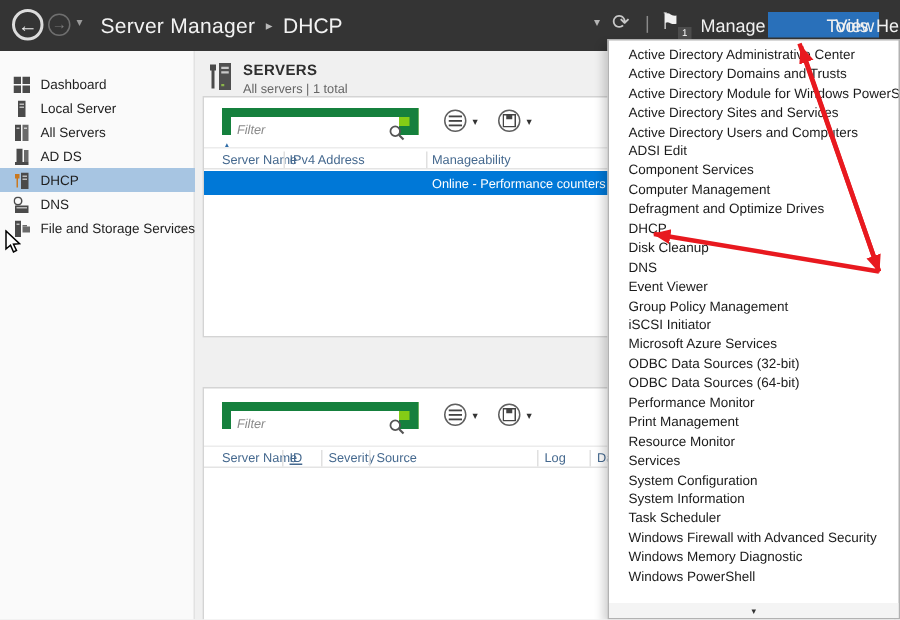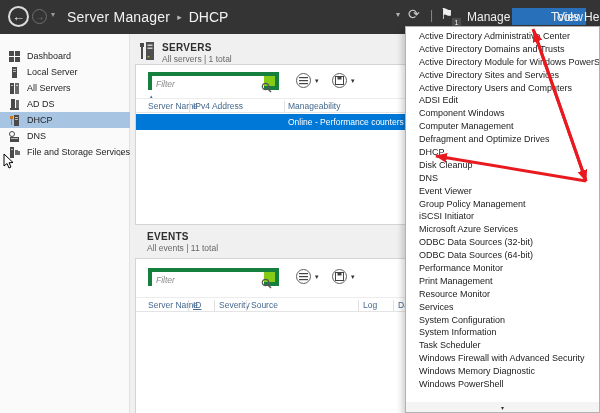--- a/index.html
+++ b/index.html
@@ -38,21 +38,21 @@
   .side-item.sel { background:#a7c5e2; }
   .side-icon { position:absolute; left:9px; width:11px; height:11px; display:flex; }
   .side-label { position:absolute; left:27px; font-size:9px; color:#1e1e1e; white-space:nowrap; }
   .side-expand { position:absolute; left:119px; font-size:6px; color:#555; }
 
   
   .panel-heading { position:absolute; z-index:4; }
   .ph-title { font-size:10px; font-weight:bold; color:#2e2e2e; letter-spacing:.3px; }
   .ph-sub { font-size:8.5px; color:#666; margin-top:1px; }
   .tile { position:absolute; left:135px; width:462px; background:#fff; border:1px solid #d4d4d4; z-index:4; overflow:hidden; }
-  .filter-box { position:absolute; left:12px; width:131px; height:18px; border:4px solid #15803d; background:#84cc16; }
+  .filter-box { position:absolute; left:12px; width:131px; height:18px; border:6px solid #15803d; background:#84cc16; }
   .filter-input { position:absolute; left:0; top:0; width:112px; height:16px; border:none; outline:none;
                   font-family:"Liberation Sans",sans-serif; font-size:8.5px; padding:0 4px; color:#333; }
   .filter-input::placeholder { font-style:italic; color:#8a8a8a; }
   .search-glyph { position:absolute; right:3px; top:3px; }
   .circ-btn { position:absolute; width:15px; height:15px; border:1px solid #5f5f5f; border-radius:50%;
               display:flex; align-items:center; justify-content:center; background:#fff; }
   .btn-caret { position:absolute; font-size:7px; color:#333; }
   .hdr-row { position:absolute; left:0; width:462px; height:15px; border-top:1px solid #ececec; border-bottom:1px solid #e4e4e4; }
   .hdr-cell { position:absolute; top:2px; font-size:8.5px; color:#44688e; white-space:nowrap; cursor:default; }
   .hdr-div { position:absolute; top:2px; width:1px; height:11px; background:#e0e0e0; }
@@ -237,24 +237,20 @@
       <span class="hdr-cell" style="left:152px;">Manageability</span>
     </div>
 
     <div class="sel-row" style="top:49px;">
       <span class="sel-cell" style="left:12px;"></span>
       <span class="sel-cell" style="left:57px;"></span>
       <span class="sel-cell" style="left:152px;">Online - Performance counters not</span>
     </div>
   </div>
 
-  <div class="panel-heading" style="left:147px; top:231px;">
-    <div class="ph-title">EVENTS</div>
-    <div class="ph-sub">All events | 11 total</div>
-  </div>
 
   <div class="tile" style="top:258px; height:162px;">
     <div class="filter-box" style="top:9px;">
       <input class="filter-input" type="text" placeholder="Filter" style="">
       <span class="search-glyph">
         <svg width="11" height="11">
             <circle cx="4.5" cy="4.5" r="3.2" fill="none" stroke="#555" stroke-width="1.2"></circle>
             <line x1="7" y1="7" x2="10" y2="10" stroke="#555" stroke-width="1.4"></line>
           </svg>
       </span>
@@ -291,21 +287,21 @@
   </div>
 
   <div class="toolsmenu">
     <div class="tm-items">
       <div class="tm-item">Active Directory Administrative Center</div>
       <div class="tm-item">Active Directory Domains and Trusts</div>
       <div class="tm-item">Active Directory Module for Windows PowerShell</div>
       <div class="tm-item">Active Directory Sites and Services</div>
       <div class="tm-item">Active Directory Users and Computers</div>
       <div class="tm-item">ADSI Edit</div>
-      <div class="tm-item">Component Windows</div>
+      <div class="tm-item">Component Services</div>
       <div class="tm-item">Computer Management</div>
       <div class="tm-item">Defragment and Optimize Drives</div>
       <div class="tm-item">DHCP</div>
       <div class="tm-item">Disk Cleanup</div>
       <div class="tm-item">DNS</div>
       <div class="tm-item">Event Viewer</div>
       <div class="tm-item">Group Policy Management</div>
       <div class="tm-item">iSCSI Initiator</div>
       <div class="tm-item">Microsoft Azure Services</div>
       <div class="tm-item">ODBC Data Sources (32-bit)</div>

